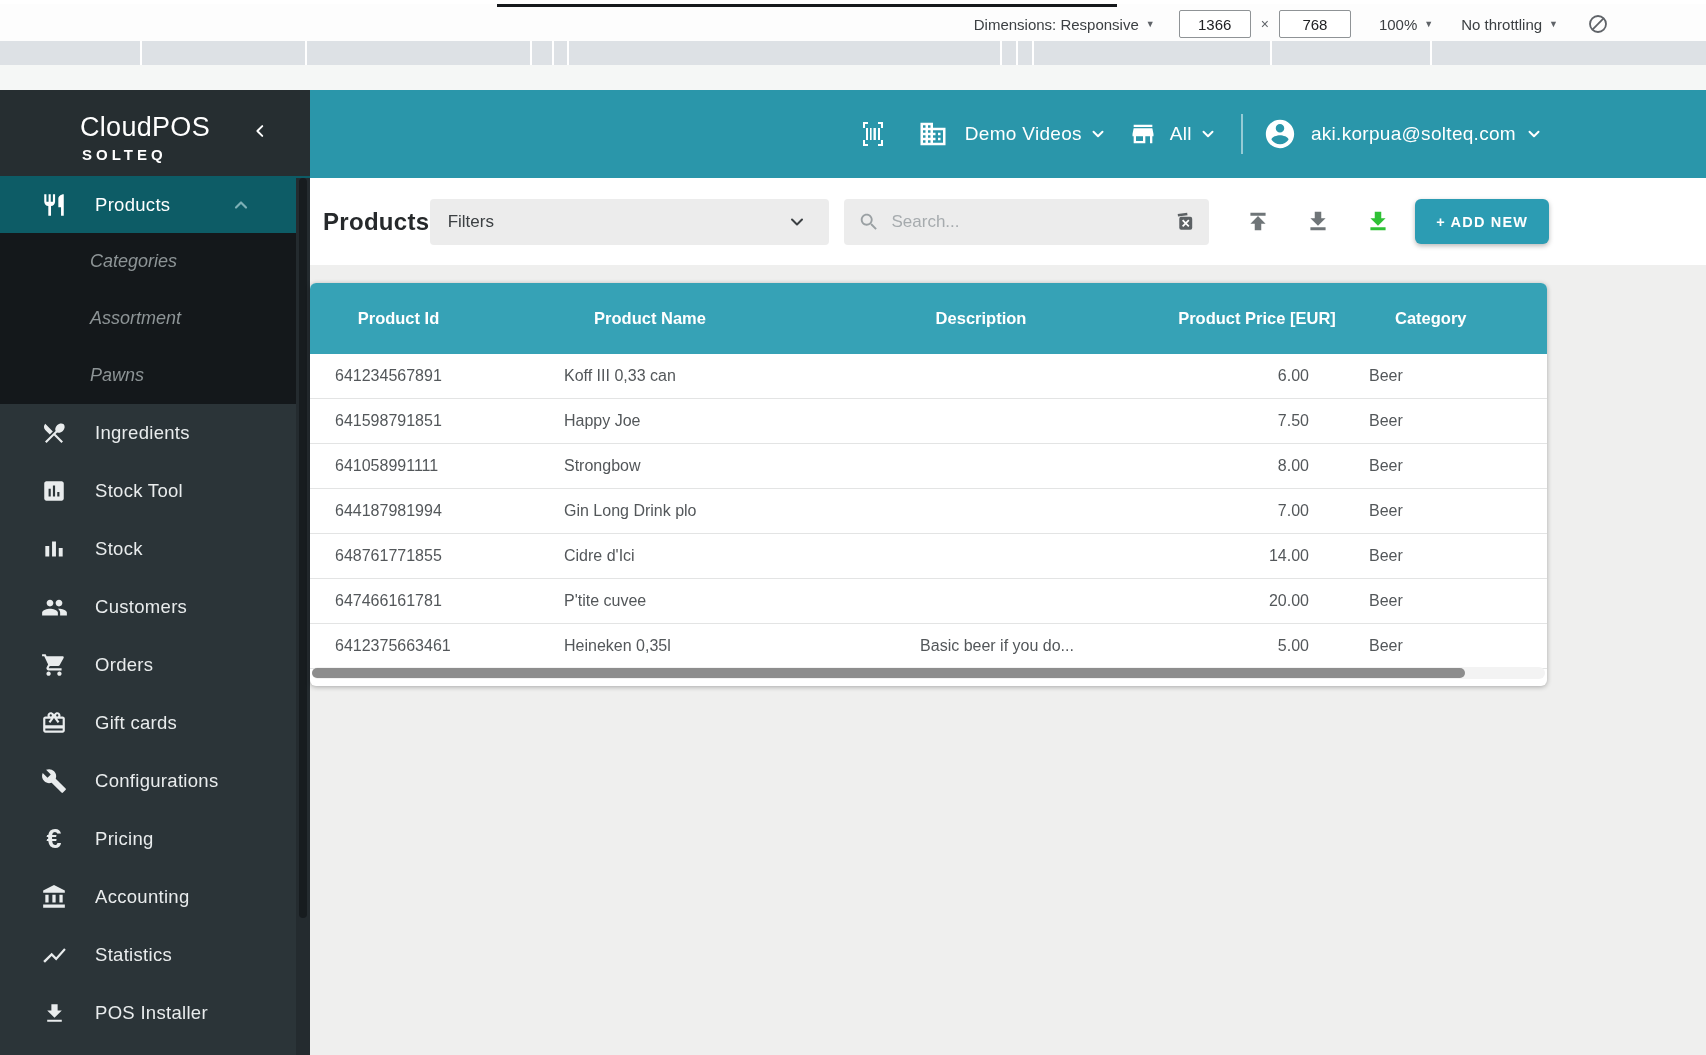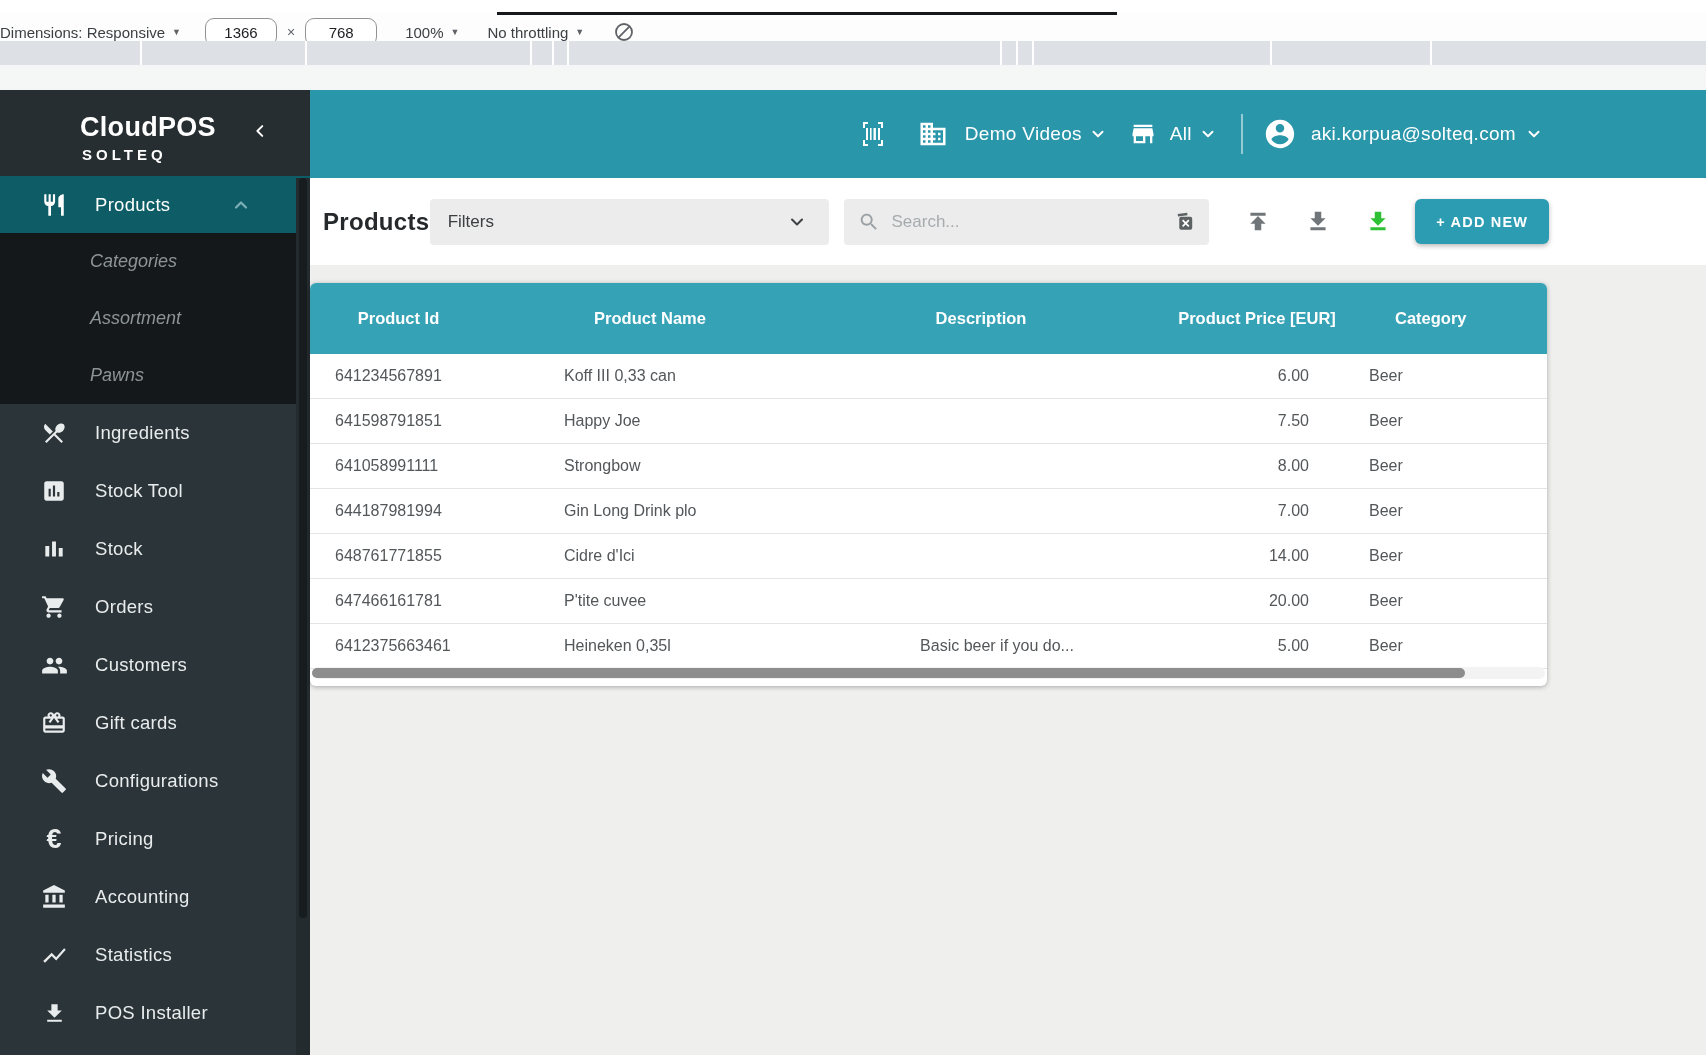--- a/index.html
+++ b/index.html
@@ -1,41 +1,41 @@
 <!DOCTYPE html>
 <html><head>
 <meta charset="utf-8">
 <style>
   html,body{margin:0;padding:0;}
   body{width:1706px;height:1055px;overflow:hidden;background:#fff;
        font-family:"Liberation Sans",sans-serif;position:relative;}
   svg{display:block;}
 
   
-  .dt-bar{position:absolute;top:12px;left:0;width:1706px;height:40px;background:#fdfdfd;
-          border-bottom:1px solid #cfd2d6;display:flex;align-items:center;justify-content:flex-start;}
+  .dt-bar{position:absolute;top:4px;left:0;width:1706px;height:40px;background:#fdfdfd;
+          border-bottom:1px solid #cfd2d6;display:flex;align-items:center;justify-content:flex-end;}
   .dt-dark{position:absolute;top:0;left:497px;width:620px;height:3px;background:#16191c;}
   .dt-inner{display:flex;align-items:center;gap:0;padding-right:96px;}
   .dt-label{font-size:15px;color:#3c4043;}
   .dt-caret{font-size:9px;color:#5f6368;margin-left:7px;}
-  .dt-input{width:66px;height:24px;border:1px solid #8f9396;border-radius:9px;text-align:center;
+  .dt-input{width:66px;height:24px;border:1px solid #8f9396;border-radius:2px;text-align:center;
             font-size:15px;color:#202124;font-family:"Liberation Sans",sans-serif;background:#fff;}
   .dt-x{color:#5f6368;font-size:14px;margin:0 10px;}
   .gap24{width:24px;}.gap28{width:28px;}
   .dt-group{display:flex;align-items:center;}
 
   
   .mq-bar{position:absolute;top:41px;left:0;width:1706px;height:24px;background:#dde1e5;}
   .mq-sep{position:absolute;top:0;width:2px;height:24px;background:#fff;}
   .pre-strip{position:absolute;top:65px;left:0;width:1706px;height:25px;background:#f5f7f6;}
 
   
   .sidebar{position:absolute;top:90px;left:0;width:310px;height:965px;background:#2b3438;}
   .logo-block{position:relative;height:86px;background:#262e31;}
-  .logo-main{position:absolute;left:80px;top:22px;font-size:27px;font-weight:700;color:#fff;letter-spacing:.3px;}
+  .logo-main{position:absolute;left:80px;top:22px;font-size:27px;font-weight:400;color:#fff;letter-spacing:.3px;}
   .logo-sub{position:absolute;left:82px;top:56px;font-size:15px;font-weight:600;color:#fff;letter-spacing:4px;}
   .collapse-btn{position:absolute;right:40px;top:28px;width:20px;height:26px;display:flex;align-items:center;justify-content:center;cursor:pointer;}
   .nav-products{height:57px;background:#0d5c66;display:flex;align-items:center;padding-left:40px;cursor:pointer;}
   .nav-products .nlabel{color:#fff;}
   .chev-up{margin-left:auto;padding-right:59px;}
   .nav-sub{background:#14181b;padding-bottom:0;font-style:italic;}
   .sub-item{height:57px;display:flex;align-items:center;padding-left:90px;font-size:18px;color:#8d9496;cursor:pointer;}
   .nav-item{height:58px;display:flex;align-items:center;padding-left:40px;cursor:pointer;}
   .nicon{width:28px;display:flex;justify-content:center;align-items:center;}
   .nlabel{margin-left:27px;font-size:18.5px;color:#e9eced;letter-spacing:.3px;}
@@ -198,34 +198,34 @@
     <span class="nicon">
       <svg width="26" height="26" viewBox="0 0 24 24" fill="#e9eced">
           <path d="M4 9.2h3.6V19H4zM10.2 5h3.6v14h-3.6zM16.4 11H20v8h-3.6z"></path>
         </svg>
     </span>
     <span class="nlabel">Stock</span>
   </div>
 
   <div class="nav-item">
     <span class="nicon">
-      <svg width="26" height="26" viewBox="0 0 24 24" fill="#e9eced">
-          <path d="M7 18c-1.1 0-1.99.9-1.99 2S5.9 22 7 22s2-.9 2-2-.9-2-2-2zM1 2v2h2l3.6 7.59-1.35 2.45c-.16.28-.25.61-.25.96 0 1.1.9 2 2 2h12v-2H7.42c-.14 0-.25-.11-.25-.25l.03-.12.9-1.63h7.45c.75 0 1.41-.41 1.75-1.03l3.58-6.49c.08-.14.12-.31.12-.48 0-.55-.45-1-1-1H5.21l-.94-2H1zm16 16c-1.1 0-1.99.9-1.99 2s.89 2 1.99 2 2-.9 2-2-.9-2-2-2z"></path>
-        </svg>
-    </span>
-    <span class="nlabel">Orders</span>
-  </div>
-
-  <div class="nav-item">
-    <span class="nicon">
       <svg width="27" height="27" viewBox="0 0 24 24" fill="#e9eced">
           <path d="M16 11c1.66 0 2.99-1.34 2.99-3S17.66 5 16 5c-1.66 0-3 1.34-3 3s1.34 3 3 3zm-8 0c1.66 0 2.99-1.34 2.99-3S9.66 5 8 5C6.34 5 5 6.34 5 8s1.34 3 3 3zm0 2c-2.33 0-7 1.17-7 3.5V19h14v-2.5c0-2.33-4.67-3.5-7-3.5zm8 0c-.29 0-.62.02-.97.05 1.16.84 1.97 1.97 1.97 3.45V19h6v-2.5c0-2.33-4.67-3.5-7-3.5z"></path>
         </svg>
     </span>
     <span class="nlabel">Customers</span>
+  </div>
+
+  <div class="nav-item">
+    <span class="nicon">
+      <svg width="26" height="26" viewBox="0 0 24 24" fill="#e9eced">
+          <path d="M7 18c-1.1 0-1.99.9-1.99 2S5.9 22 7 22s2-.9 2-2-.9-2-2-2zM1 2v2h2l3.6 7.59-1.35 2.45c-.16.28-.25.61-.25.96 0 1.1.9 2 2 2h12v-2H7.42c-.14 0-.25-.11-.25-.25l.03-.12.9-1.63h7.45c.75 0 1.41-.41 1.75-1.03l3.58-6.49c.08-.14.12-.31.12-.48 0-.55-.45-1-1-1H5.21l-.94-2H1zm16 16c-1.1 0-1.99.9-1.99 2s.89 2 1.99 2 2-.9 2-2-.9-2-2-2z"></path>
+        </svg>
+    </span>
+    <span class="nlabel">Orders</span>
   </div>
 
   <div class="nav-item">
     <span class="nicon">
       <svg width="26" height="26" viewBox="0 0 24 24" fill="#e9eced">
           <path d="M20 6h-2.18c.11-.31.18-.65.18-1 0-1.66-1.34-3-3-3-1.05 0-1.96.54-2.5 1.35l-.5.67-.5-.68C10.96 2.54 10.05 2 9 2 7.34 2 6 3.34 6 5c0 .35.07.69.18 1H4c-1.11 0-1.99.89-1.99 2L2 19c0 1.11.89 2 2 2h16c1.11 0 2-.89 2-2V8c0-1.11-.89-2-2-2zm-5-2c.55 0 1 .45 1 1s-.45 1-1 1-1-.45-1-1 .45-1 1-1zM9 4c.55 0 1 .45 1 1s-.45 1-1 1-1-.45-1-1 .45-1 1-1zm11 15H4v-2h16v2zm0-5H4V8h5.08L7 10.83 8.62 12 11 8.76l1-1.36 1 1.36L15.38 12 17 10.83 14.92 8H20v6z"></path>
         </svg>
     </span>
     <span class="nlabel">Gift cards</span>
   </div>

